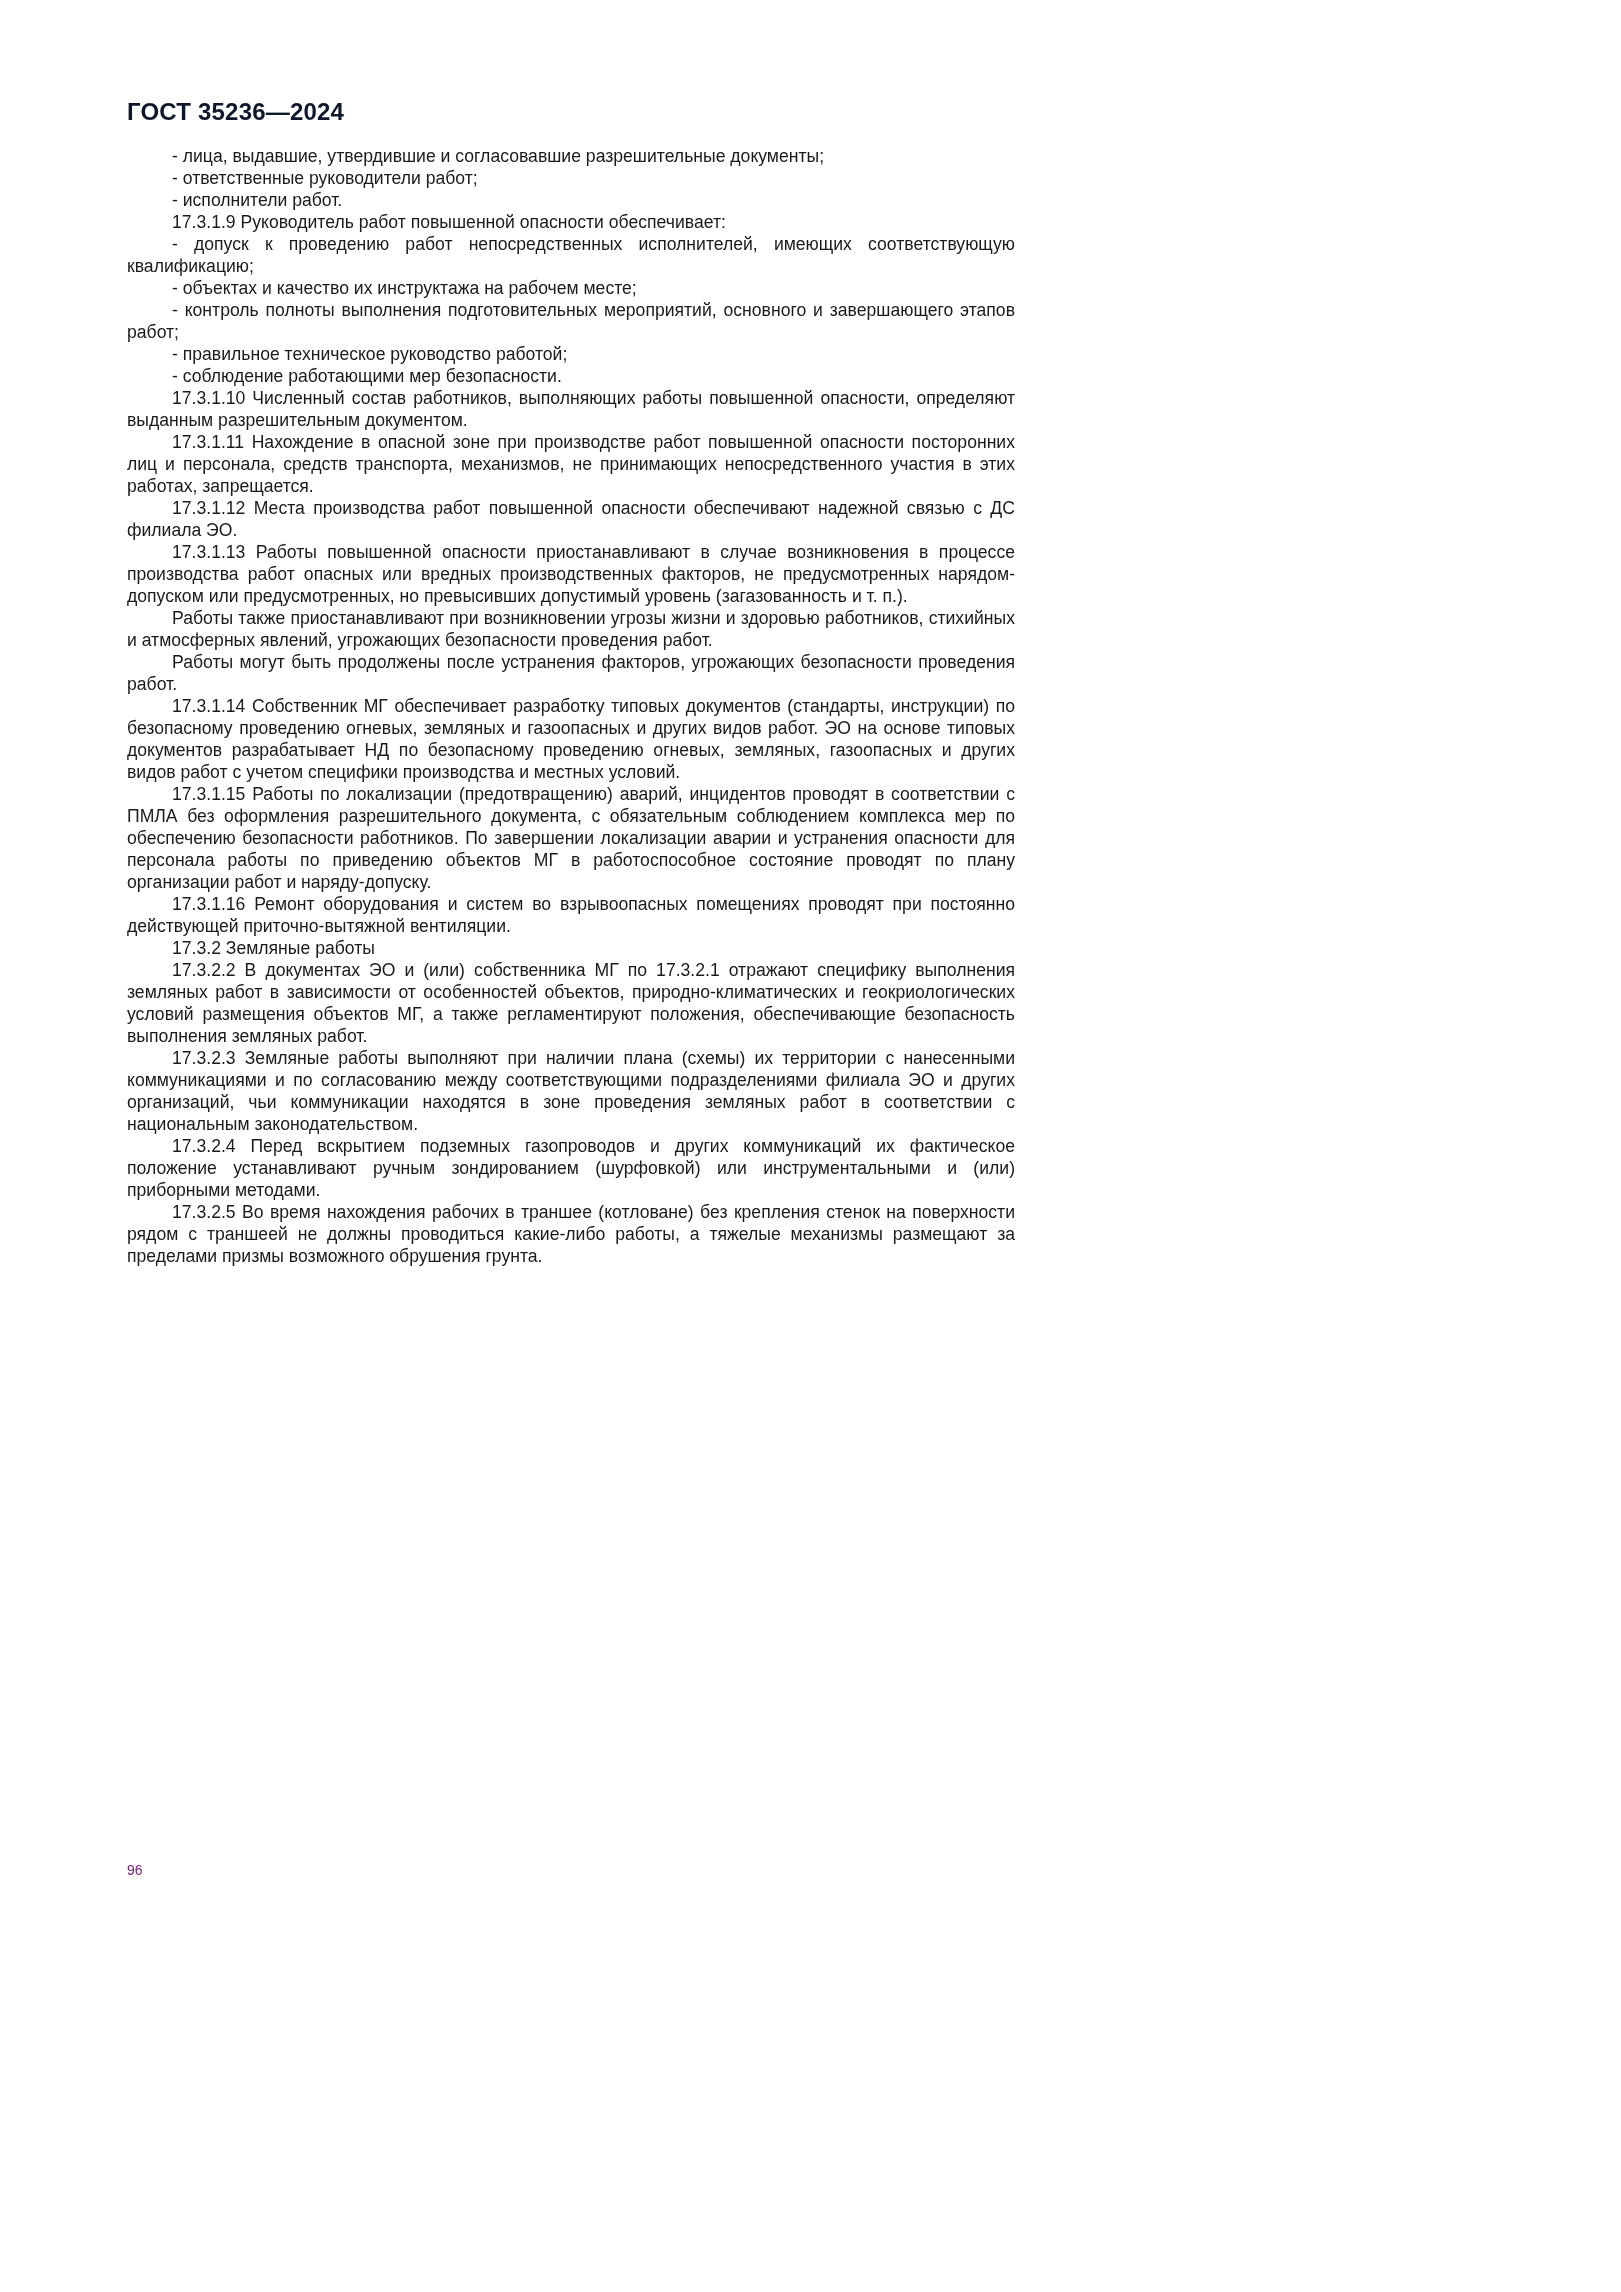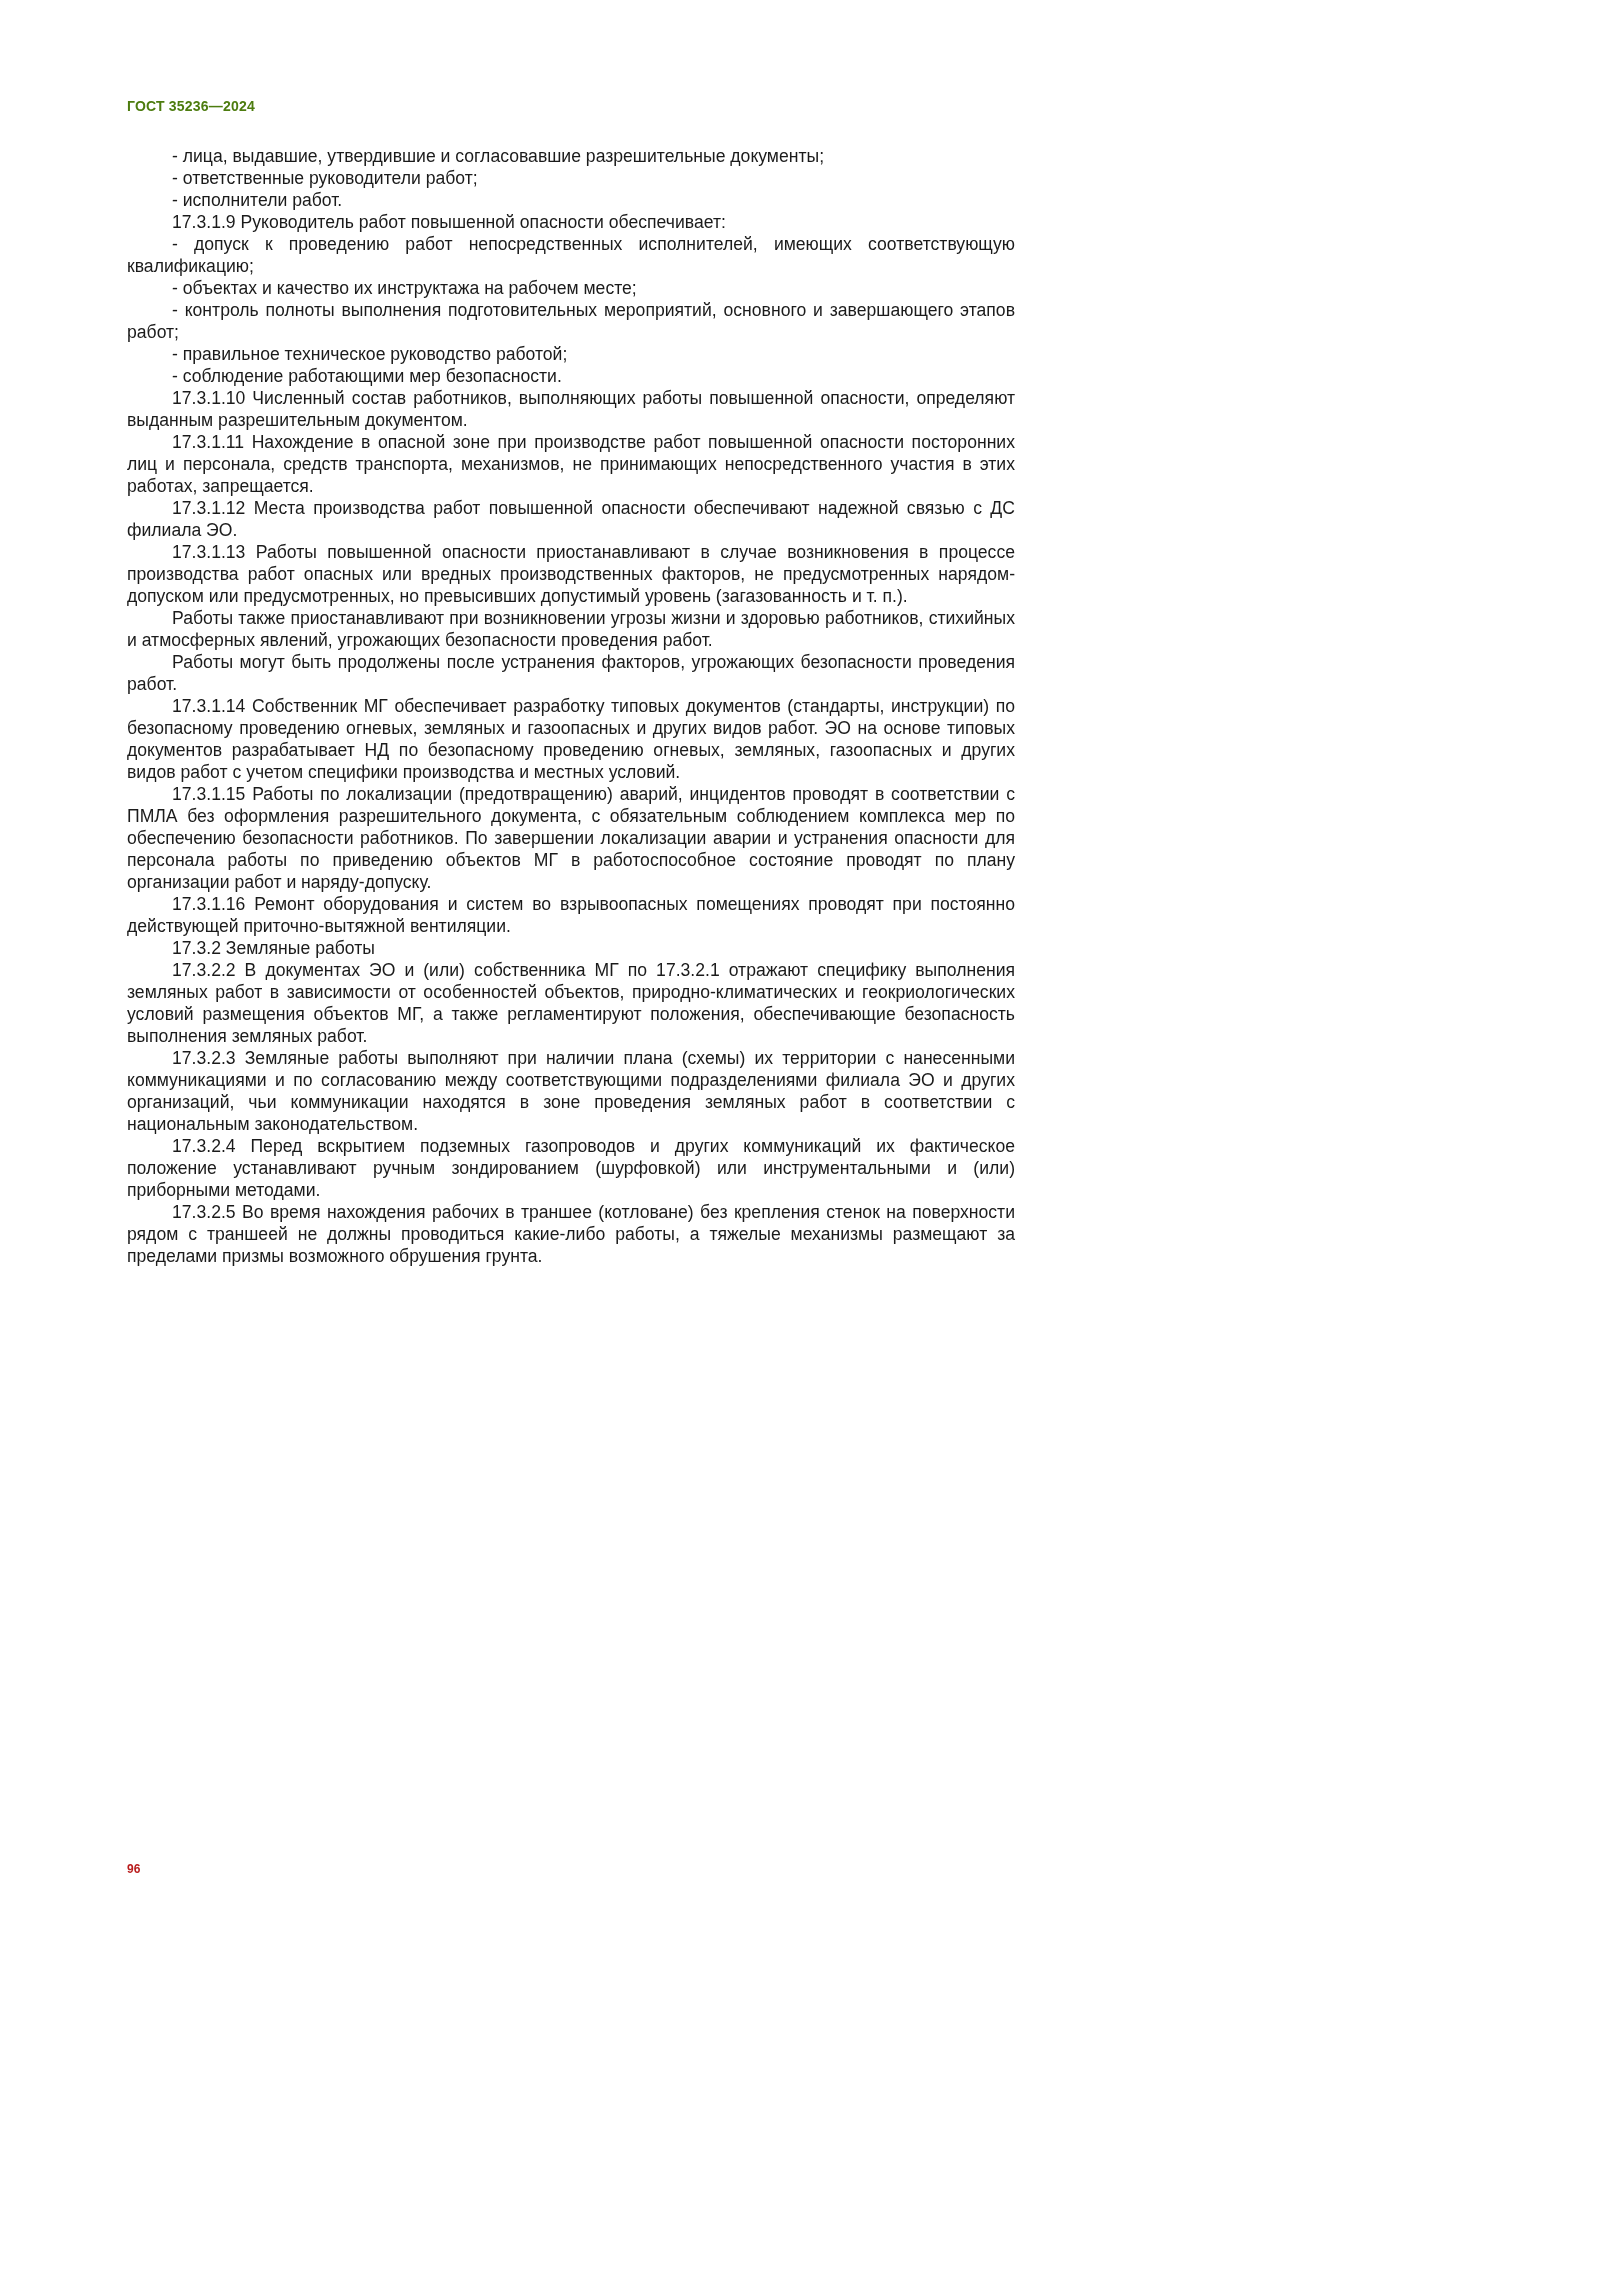--- a/index.html
+++ b/index.html
@@ -14,24 +14,24 @@
     height: 2293px;
     background: #ffffff;
     color: #1b1b1b;
     font-family: "Liberation Sans", sans-serif;
     overflow: hidden;
   }
   .doc-header {
     position: absolute;
     left: 127px;
     top: 98px;
-    font-size: 14px;
+    font-size: 24px;
     font-weight: bold;
     letter-spacing: 0.2px;
-    color: #4d7c0f;
+    color: #0f172a;
   }
   .content {
     position: absolute;
     left: 127px;
     top: 145px;
     width: 888px;
     font-size: 17.6px;
     line-height: 22px;
     text-align: justify;
     -webkit-hyphens: auto;
@@ -43,23 +43,22 @@
     text-indent: 45px;
   }
   .content p.heading {
     font-weight: normal;
     text-align: left;
   }
   .page-number {
     position: absolute;
     left: 127px;
     top: 1862px;
-    font-size: 12px;
-    color: #b91c1c;
-    font-weight: bold;
+    font-size: 14px;
+    color: #701a75;
   }
 </style>
 </head>
 <body>
 
 <div class="page">
   <div class="doc-header">ГОСТ 35236—2024</div>
 
   <div class="content" id="content">
       <p class="para">- лица, выдавшие, утвердившие и согласовавшие разрешительные документы;</p>

